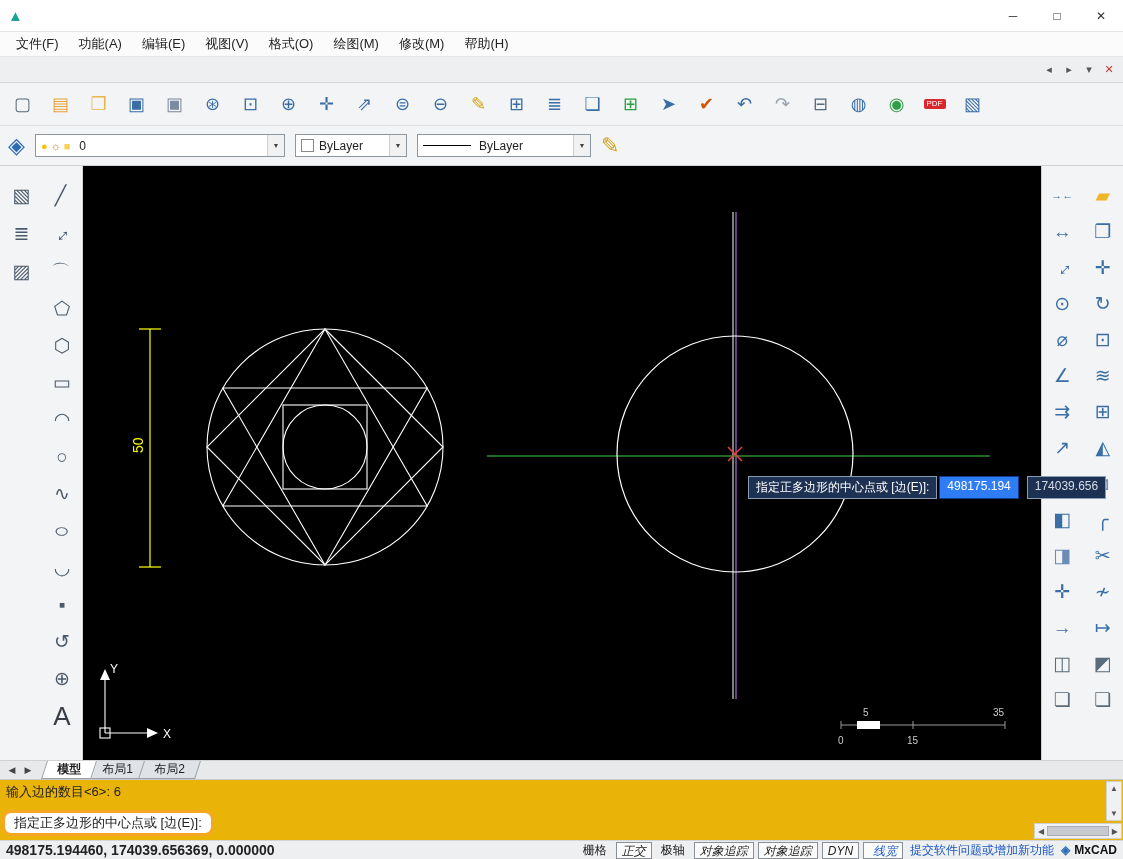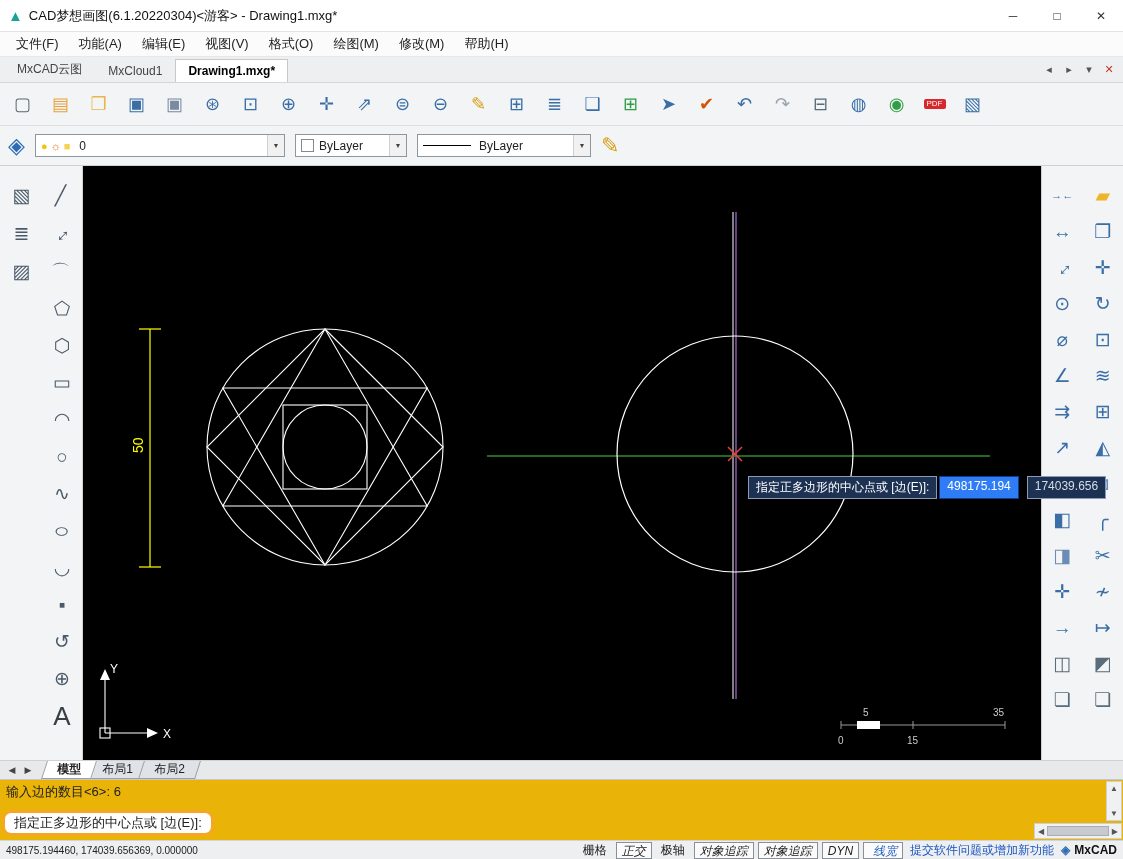--- a/index.html
+++ b/index.html
@@ -85,33 +85,32 @@
   .cmd{height:61px;background:#eab308;border-top:1px solid #c8c8c8;position:relative;font-size:13px;}
   .cmd-history{padding:3px 6px;color:#222;}
   .cmd-prompt-row{position:absolute;left:2px;bottom:4px;}
   .cmd-prompt{display:inline-block;border:3px solid var(--prompt_orange);border-radius:9px;padding:1px 9px;background:#fff;}
   .vsb{position:absolute;top:1px;right:1px;width:16px;height:40px;background:#f0f1f2;border:1px solid #d0d0d0;display:flex;flex-direction:column;justify-content:space-between;align-items:center;font-size:8px;color:#555;padding:2px 0;}
   .hsb{position:absolute;right:1px;bottom:1px;width:88px;height:16px;background:#f0f1f2;border:1px solid #d0d0d0;display:flex;align-items:center;font-size:8px;color:#555;padding:0 3px;gap:3px;}
   .hsb .thumb{flex:1;height:10px;background:#c7cbd0;border:1px solid #aab;}
 
   
   .statusbar{height:19px;background:#edeff1;border-top:1px solid #d2d5d8;display:flex;align-items:center;font-size:12px;padding:0 6px;gap:7px;}
-  .coords{font-size:10px;color:#222;}
+  .coords{font-size:14px;color:#222;font-weight:bold;}
   .sb-spacer{flex:1;}
   .toggle{padding:0 5px;height:17px;line-height:16px;}
   .toggle.boxed{border:1px solid #8a9099;background:#fbfbfb;font-style:italic;}
   .feedback-link{color:var(--link_blue);}
   .brand{display:flex;align-items:center;gap:4px;font-weight:bold;color:#111;}
 </style>
 </head>
 <body>
 
 <div class="titlebar">
   <span class="app-icon" style="color: rgb(23, 163, 152);">▲</span>
-  <span class="title-text">CAD梦想画图(6.1.20220304)&lt;游客&gt; - Drawing1.mxg*</span>
   <div class="win-controls">
     <div class="wbtn">─</div>
     <div class="wbtn">□</div>
     <div class="wbtn">✕</div>
   </div>
 </div>
 
 <div class="menubar">
 
     <div class="menu-item">文件(F)</div>
@@ -125,28 +124,20 @@
     <div class="menu-item">格式(O)</div>
 
     <div class="menu-item">绘图(M)</div>
 
     <div class="menu-item">修改(M)</div>
 
     <div class="menu-item">帮助(H)</div>
   </div>
 
 <div class="doctabs">
-  <div style="display:flex;align-items:flex-end;">
-
-      <div class="dtab">MxCAD云图</div>
-
-      <div class="dtab">MxCloud1</div>
-
-      <div class="dtab active">Drawing1.mxg*</div>
-    </div>
   <div class="dtab-nav">
 
       <div class="dnav" style="color: rgb(85, 85, 85);">◂</div>
 
       <div class="dnav" style="color: rgb(85, 85, 85);">▸</div>
 
       <div class="dnav" style="color: rgb(85, 85, 85);">▾</div>
 
       <div class="dnav" style="color: rgb(192, 57, 43);">✕</div>
     </div>

